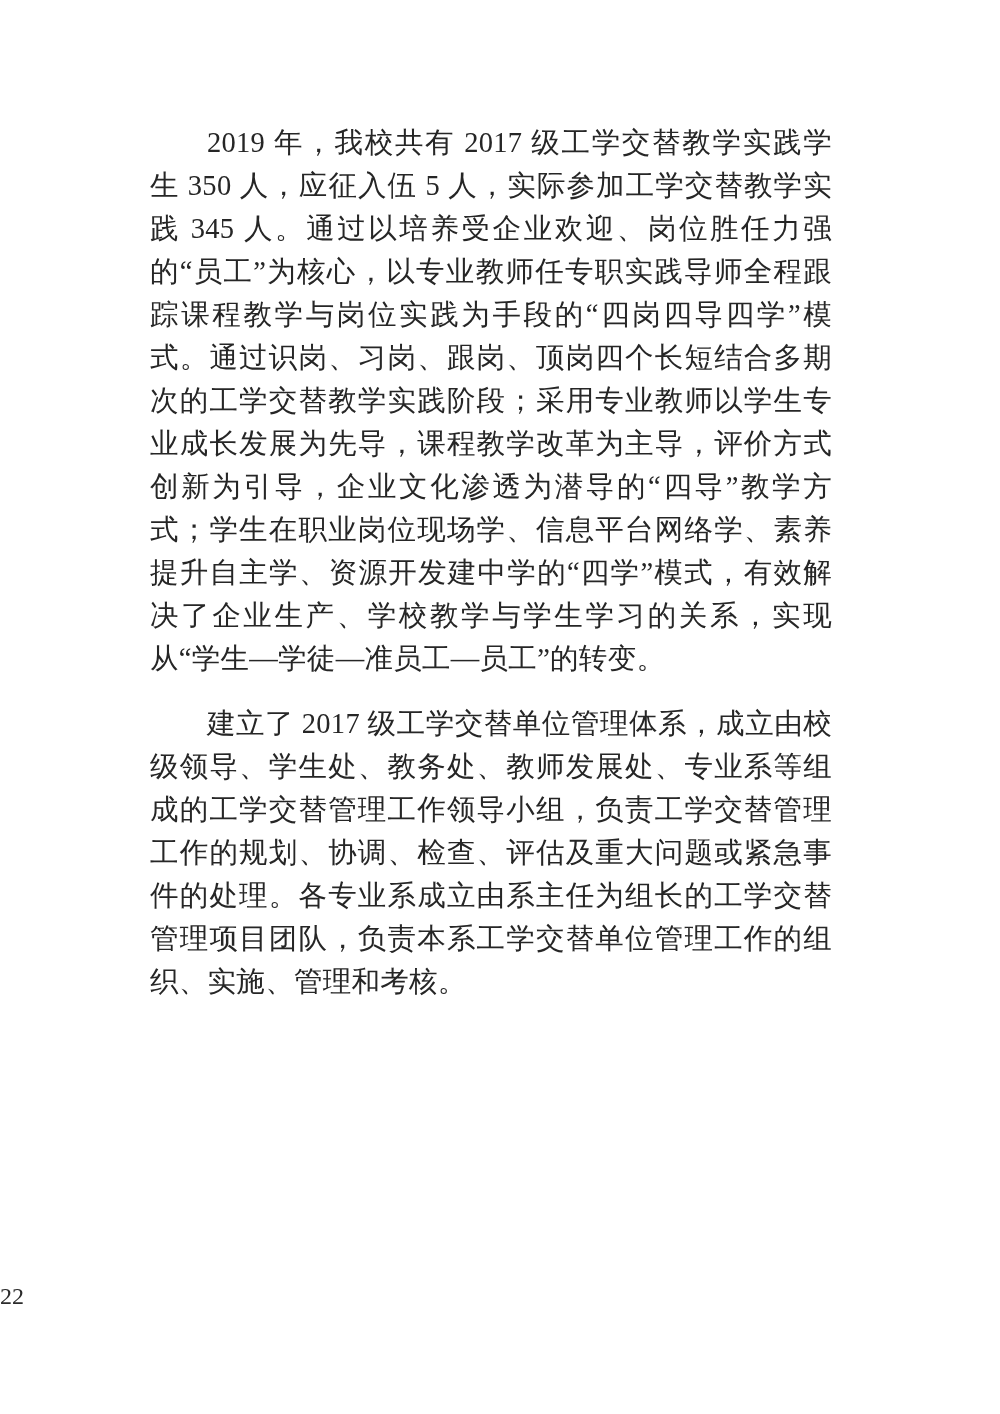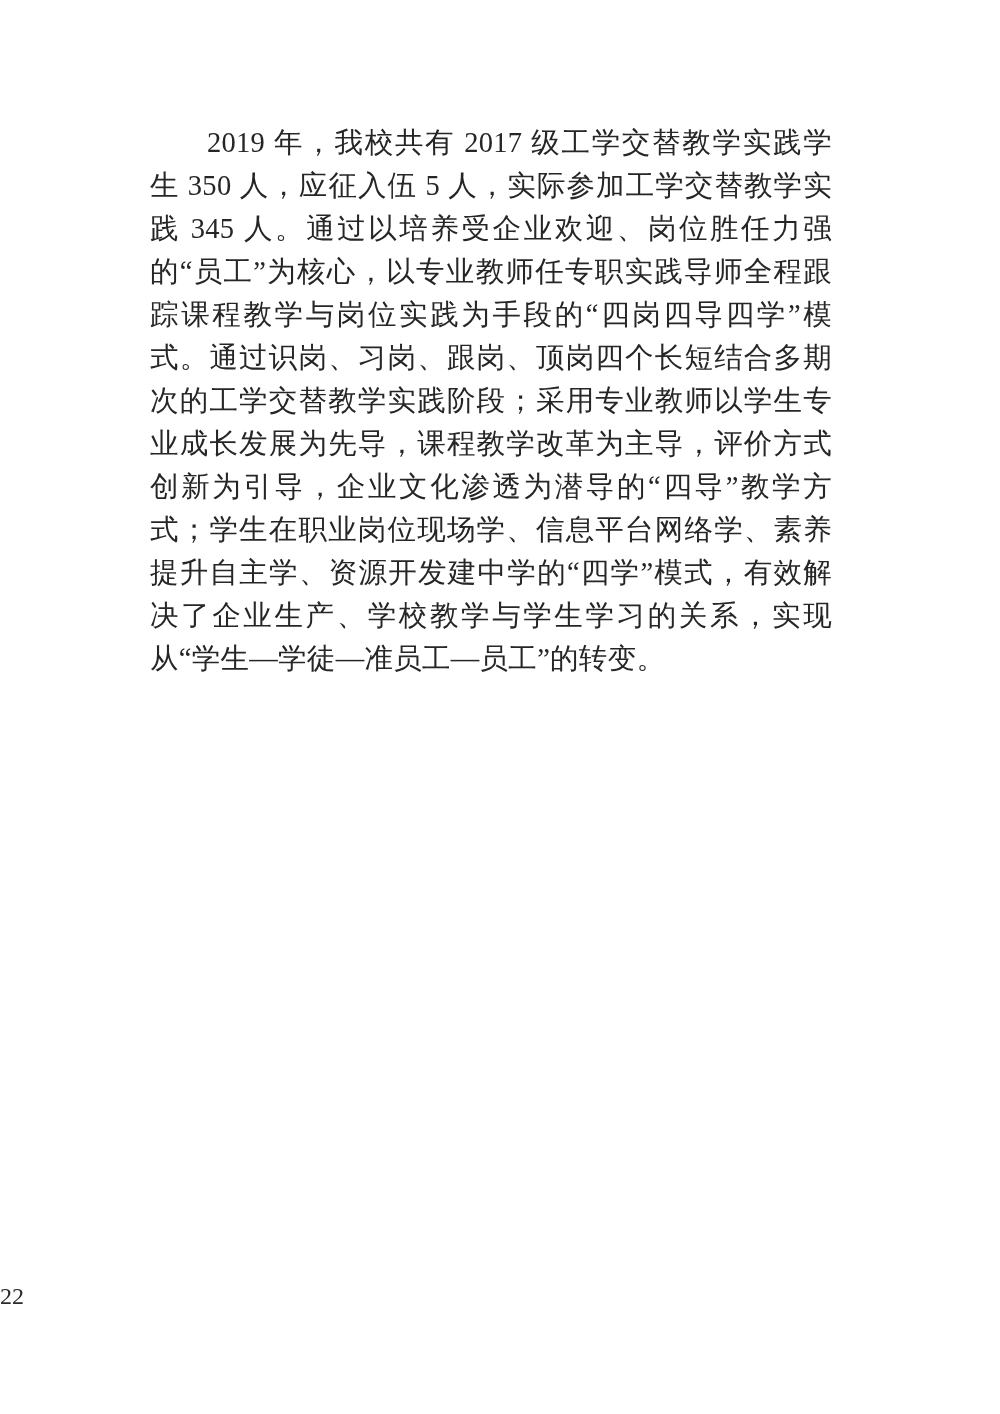--- a/index.html
+++ b/index.html
@@ -43,15 +43,16 @@
     line-height: 24px;
     color: #2b2b2b;
   }
 </style>
 </head>
 <body>
 
 <div class="page">
   <div class="content">
     <p>2019 年，我校共有 2017 级工学交替教学实践学生 350 人，应征入伍 5 人，实际参加工学交替教学实践 345 人。通过以培养受企业欢迎、岗位胜任力强的“员工”为核心，以专业教师任专职实践导师全程跟踪课程教学与岗位实践为手段的“四岗四导四学”模式。通过识岗、习岗、跟岗、顶岗四个长短结合多期次的工学交替教学实践阶段；采用专业教师以学生专业成长发展为先导，课程教学改革为主导，评价方式创新为引导，企业文化渗透为潜导的“四导”教学方式；学生在职业岗位现场学、信息平台网络学、素养提升自主学、资源开发建中学的“四学”模式，有效解决了企业生产、学校教学与学生学习的关系，实现从“学生—学徒—准员工—员工”的转变。</p>
+    <p>建立了 2017 级工学交替单位管理体系，成立由校级领导、学生处、教务处、教师发展处、专业系等组成的工学交替管理工作领导小组，负责工学交替管理工作的规划、协调、检查、评估及重大问题或紧急事件的处理。各专业系成立由系主任为组长的工学交替管理项目团队，负责本系工学交替单位管理工作的组织、实施、管理和考核。</p>
   </div>
   <div class="page-number">22</div>
 </div>
 
 </body></html>

